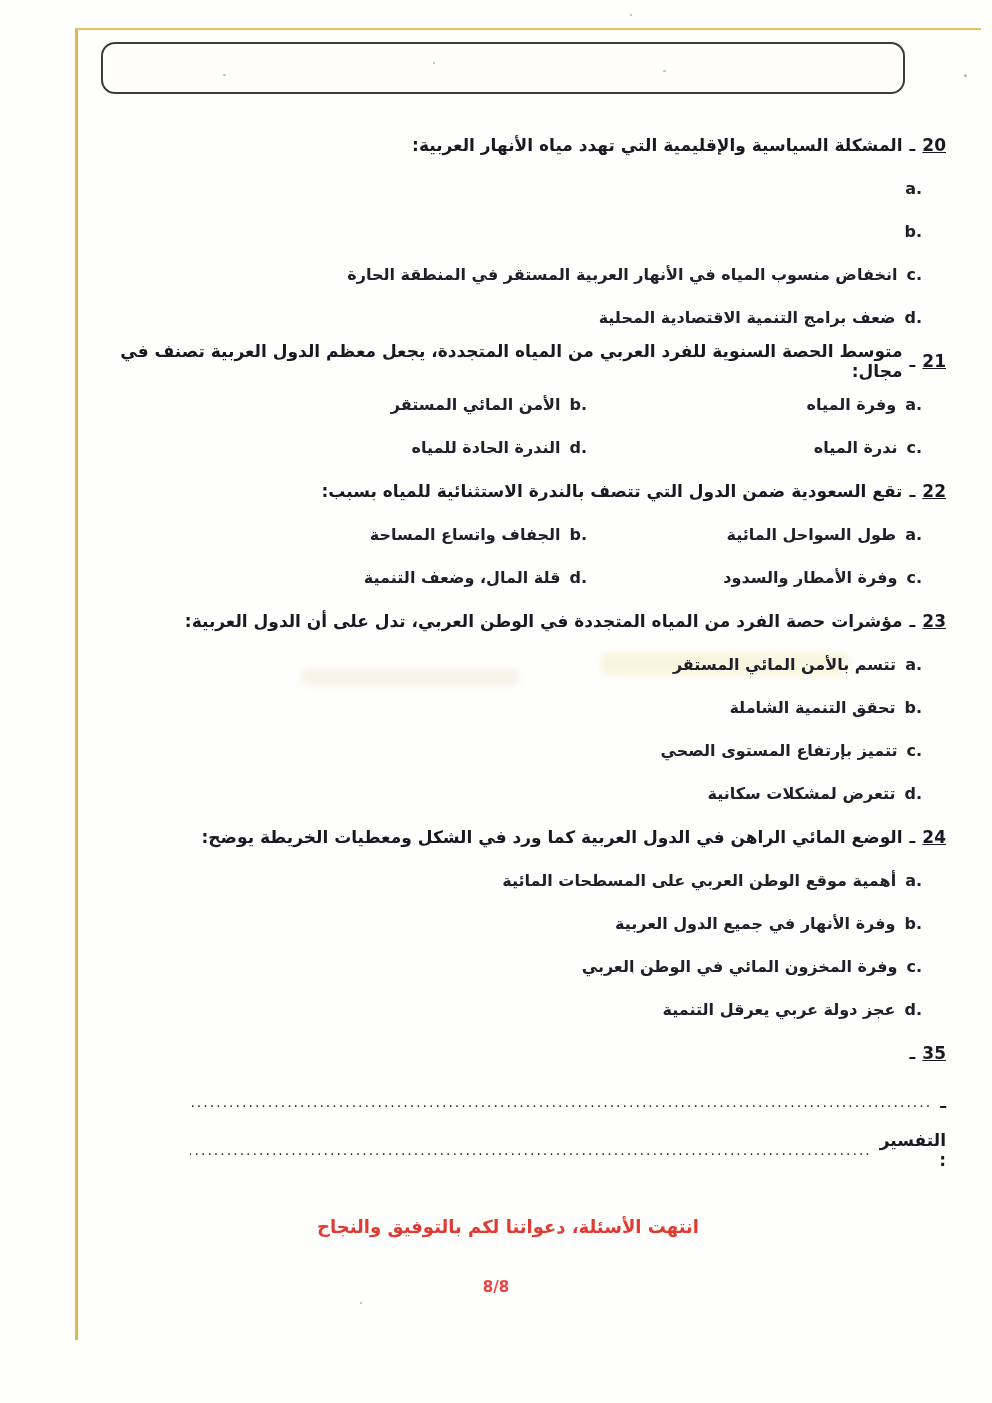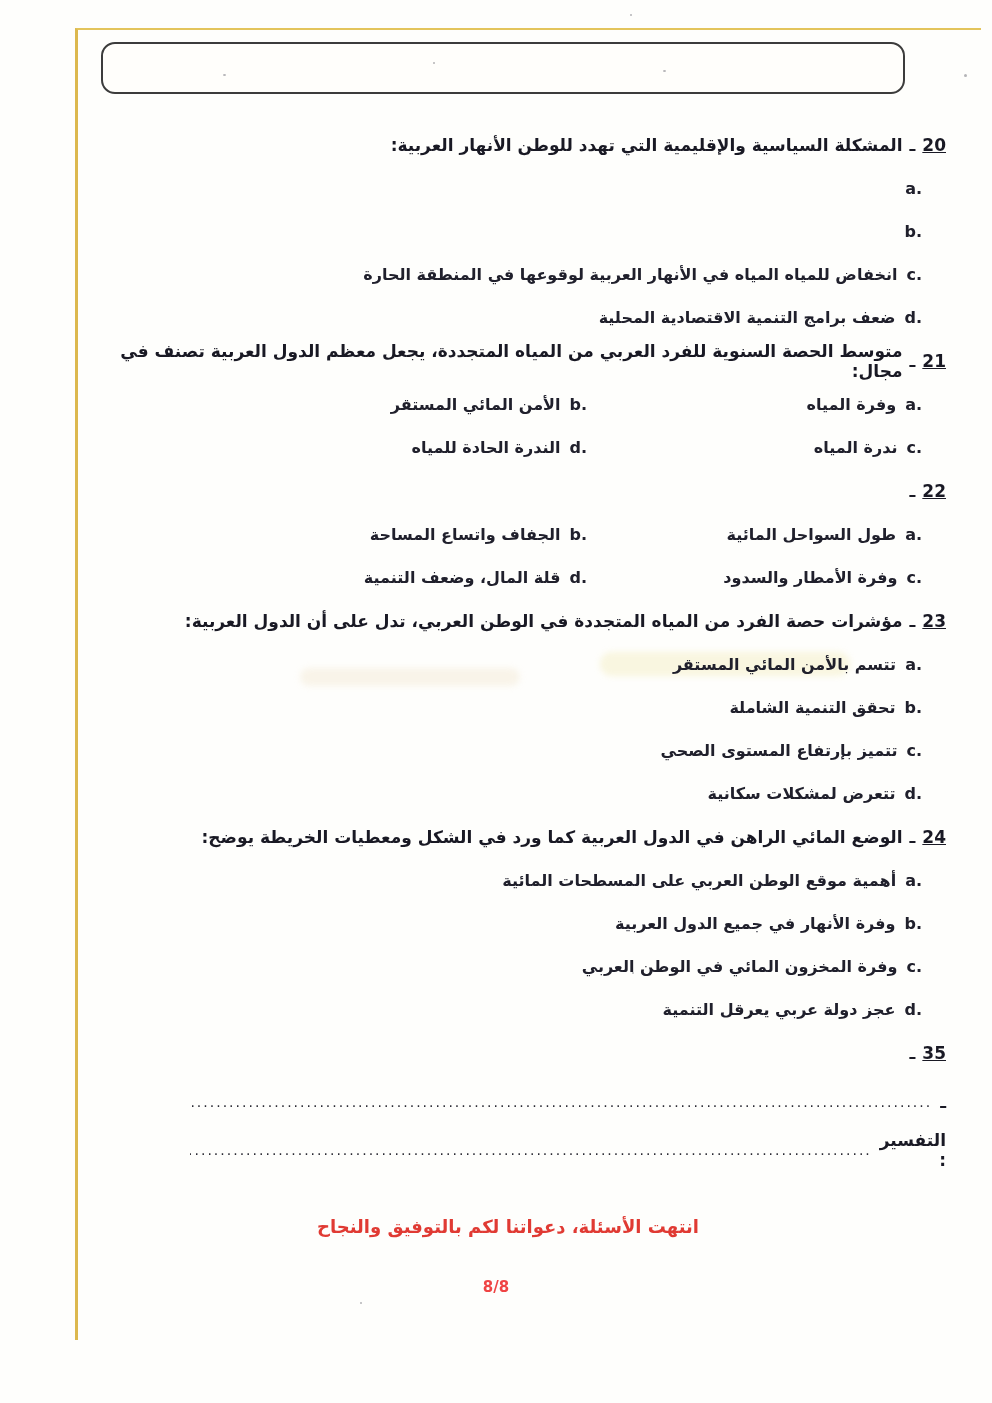--- a/index.html
+++ b/index.html
@@ -108,31 +108,31 @@
 <span class="speck" style="left:360px; top:1302px; width:2px; height:2px;"></span>
 
 <div class="smudge" style="left:600px; top:652px; width:250px; height:24px; background:rgba(236,226,150,0.28);"></div>
 <div class="smudge" style="left:300px; top:668px; width:220px; height:18px; background:rgba(230,210,170,0.22);"></div>
 
 <div class="content">
 
   <div class="qheader">
     <span class="qnum">20</span>
     <span>ـ</span>
-    <span>المشكلة السياسية والإقليمية التي تهدد للوطن الأنهار العربية:</span>
+    <span>المشكلة السياسية والإقليمية التي تهدد مياه الأنهار العربية:</span>
   </div>
   <div class="opt">
     <span class="opt-letter">a.</span>
   </div>
   <div class="opt">
     <span class="opt-letter">b.</span>
   </div>
   <div class="opt">
     <span class="opt-letter">c.</span>
-    <span>انخفاض للمياه المياه في الأنهار العربية لوقوعها في المنطقة الحارة</span>
+    <span>انخفاض منسوب المياه في الأنهار العربية المستقر في المنطقة الحارة</span>
   </div>
   <div class="opt">
     <span class="opt-letter">d.</span>
     <span>ضعف برامج التنمية الاقتصادية المحلية</span>
   </div>
 
   <div class="qheader">
     <span class="qnum">21</span>
     <span>ـ</span>
     <span>متوسط الحصة السنوية للفرد العربي من المياه المتجددة، يجعل معظم الدول العربية تصنف في مجال:</span>
@@ -154,20 +154,21 @@
     </div>
     <div class="cell">
       <span class="opt-letter">d.</span>
       <span>الندرة الحادة للمياه</span>
     </div>
   </div>
 
   <div class="qheader">
     <span class="qnum">22</span>
     <span>ـ</span>
+    <span>تقع السعودية ضمن الدول التي تتصف بالندرة الاستثنائية للمياه بسبب:</span>
   </div>
   <div class="opt-row">
     <div class="cell first">
       <span class="opt-letter">a.</span>
       <span>طول السواحل المائية</span>
     </div>
     <div class="cell">
       <span class="opt-letter">b.</span>
       <span>الجفاف واتساع المساحة</span>
     </div>

